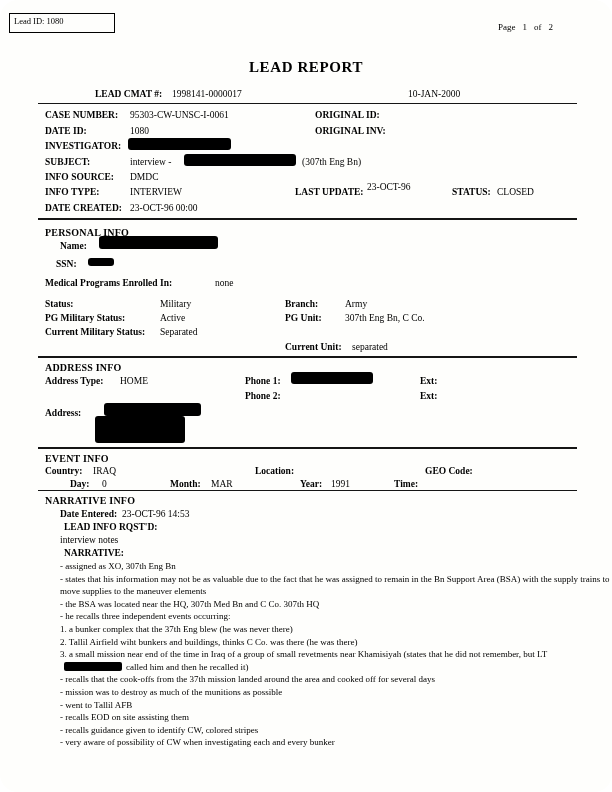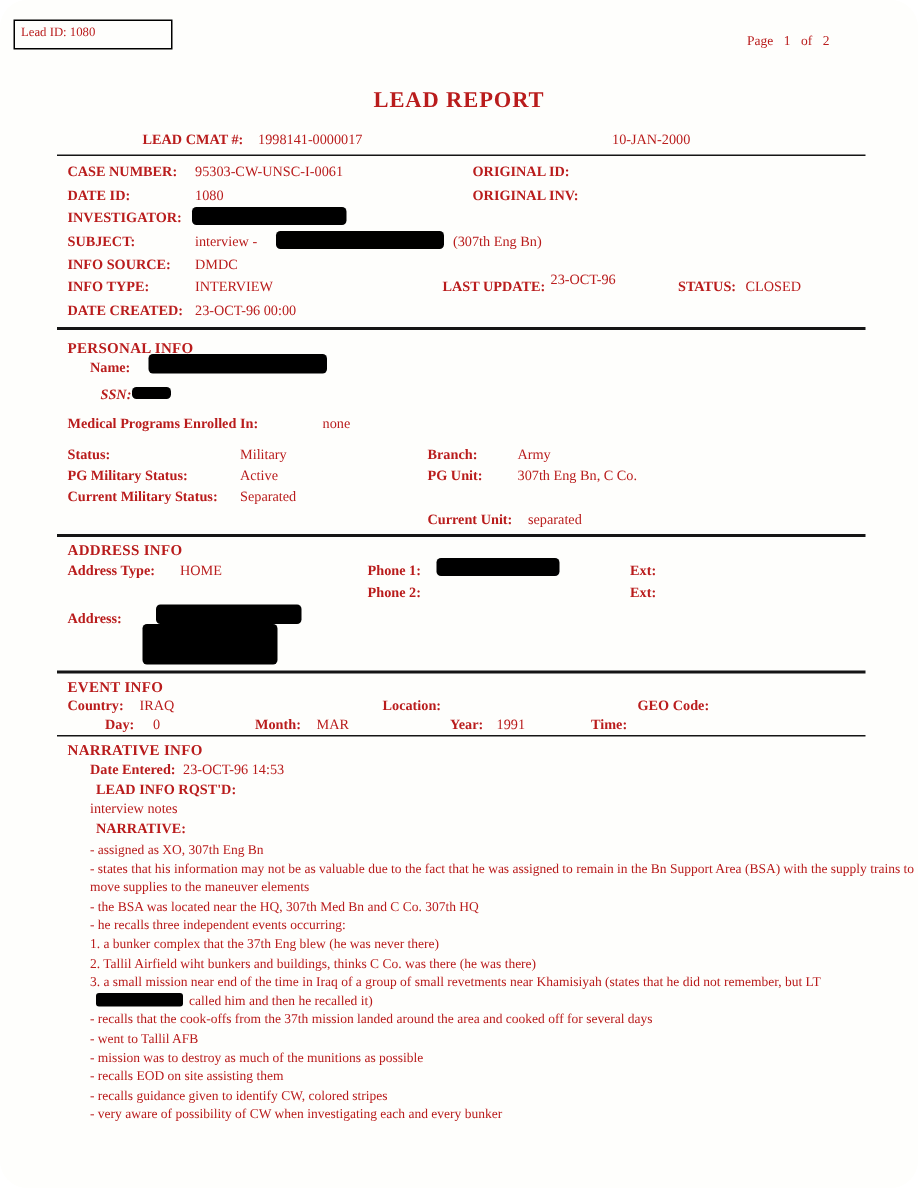--- a/index.html
+++ b/index.html
@@ -2,21 +2,21 @@
 <html><head>
 <meta charset="utf-8">
 <style>
   html, body { margin: 0; padding: 0; background: #ffffff; }
   .page {
     position: relative;
     width: 612px;
     height: 792px;
     background: #fefefc;
     font-family: "Liberation Serif", serif;
-    color: #b91c1c;
+    color: #000000;
     overflow: hidden;
     border-radius: 18px;
   }
   .at { position: absolute; white-space: nowrap; font-size: 9.5px; line-height: 11px; }
   .b  { font-weight: bold; }
   .sec { font-size: 10px; font-weight: bold; letter-spacing: 0.2px; text-align: right; }
   .title { font-size: 15px; font-weight: bold; letter-spacing: 0.6px; }
   .hr { position: absolute; left: 38px; width: 539px; background: #151515; }
   .red { position: absolute; background: #000; border-radius: 3px; }
   .lead-id-box {
@@ -86,21 +86,21 @@
   <span class="at b" style="left:45px;  top:203px;">DATE CREATED:</span>
   <span class="at" style="left:130px; top:203px;">23-OCT-96 00:00</span>
 
   <div class="hr" style="top:218px; height:2px;"></div>
 
   <span class="at sec" style="left:45px; top:227px;">PERSONAL INFO</span>
 
   <span class="at b" style="left:60px; top:241px;">Name:</span>
   <div class="red" style="left:99px; top:236px; width:119px; height:13px;"></div>
 
-  <span class="at b" style="left:67px; top:259px;font-style:italic;">SSN:</span>
+  <span class="at b" style="left:56px; top:259px;">SSN:</span>
   <div class="red" style="left:88px; top:258px; width:26px; height:8px;"></div>
 
   <span class="at b" style="left:45px;  top:278px;">Medical  Programs Enrolled In:</span>
   <span class="at" style="left:215px; top:278px;">none</span>
 
   <span class="at b" style="left:45px;  top:299px;">Status:</span>
   <span class="at" style="left:160px; top:299px;">Military</span>
   <span class="at b" style="left:285px; top:299px;">Branch:</span>
   <span class="at" style="left:345px; top:299px;">Army</span>
 
@@ -164,20 +164,20 @@
     <div class="nline">- assigned as XO, 307th Eng Bn</div>
     <div class="nline">- states that his information may not be as valuable due to the fact that he was assigned to remain in the Bn Support Area (BSA) with the supply trains to move supplies to the maneuver elements</div>
     <div class="nline">- the BSA was located near the HQ, 307th Med Bn and C Co. 307th HQ</div>
     <div class="nline">- he recalls three independent events occurring:</div>
     <div class="nline">1. a bunker complex that the 37th Eng blew (he was never there)</div>
     <div class="nline">2. Tallil Airfield wiht bunkers and buildings, thinks C Co. was there (he was there)</div>
     <div class="nline">
       <span>3. a small mission near end of the time in Iraq of a group of small revetments near Khamisiyah (states that he did not remember, but LT</span><span class="ired"></span><span>called him and then he recalled it)</span>
     </div>
     <div class="nline">- recalls that the cook-offs from the 37th mission landed around the area and cooked off for several days</div>
+    <div class="nline">- mission was to destroy as much of the munitions as possible</div>
     <div class="nline">- went to Tallil AFB</div>
-    <div class="nline">- mission was to destroy as much of the munitions as possible</div>
     <div class="nline">- recalls EOD on site assisting them</div>
     <div class="nline">- recalls guidance given to identify CW, colored stripes</div>
     <div class="nline">- very aware of possibility of CW when investigating each and every bunker</div>
   </div>
 
 </div>
 
 </body></html>

